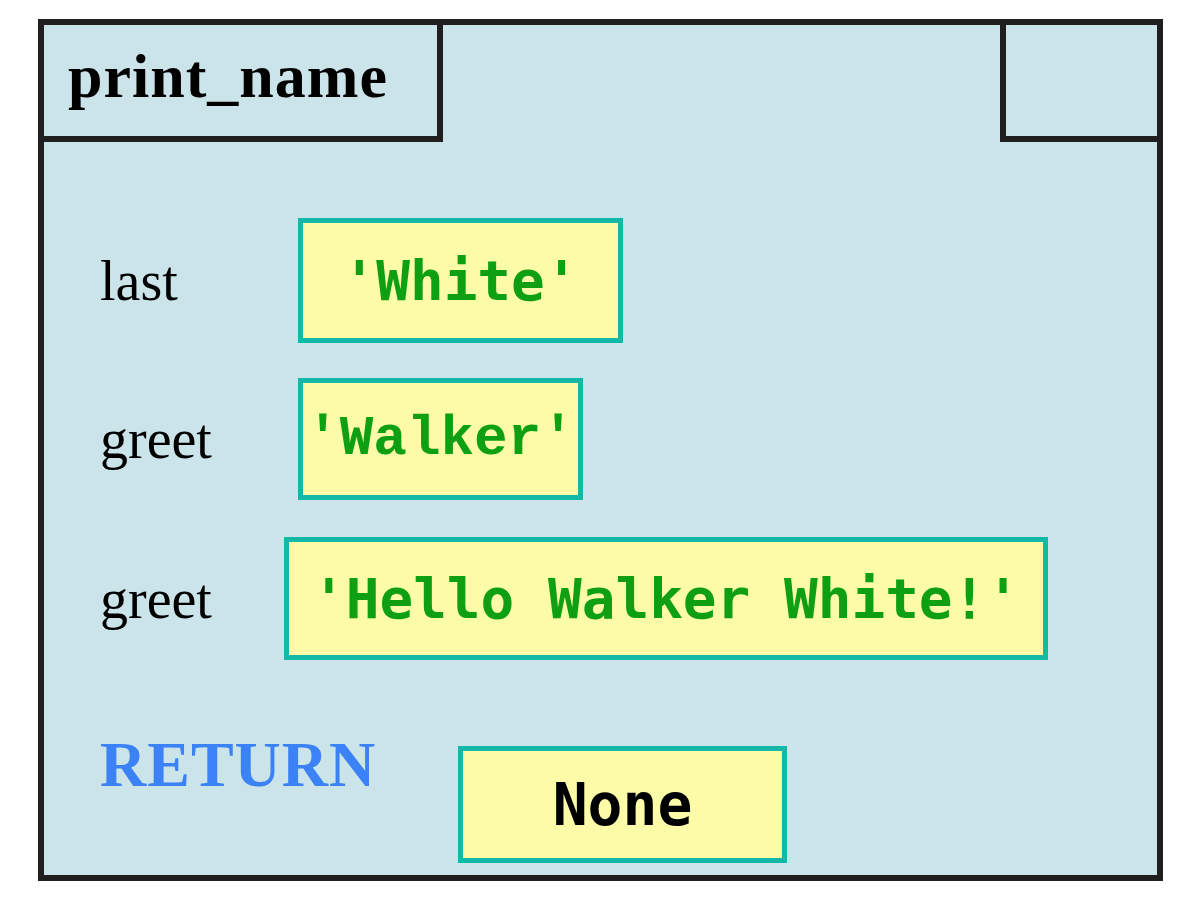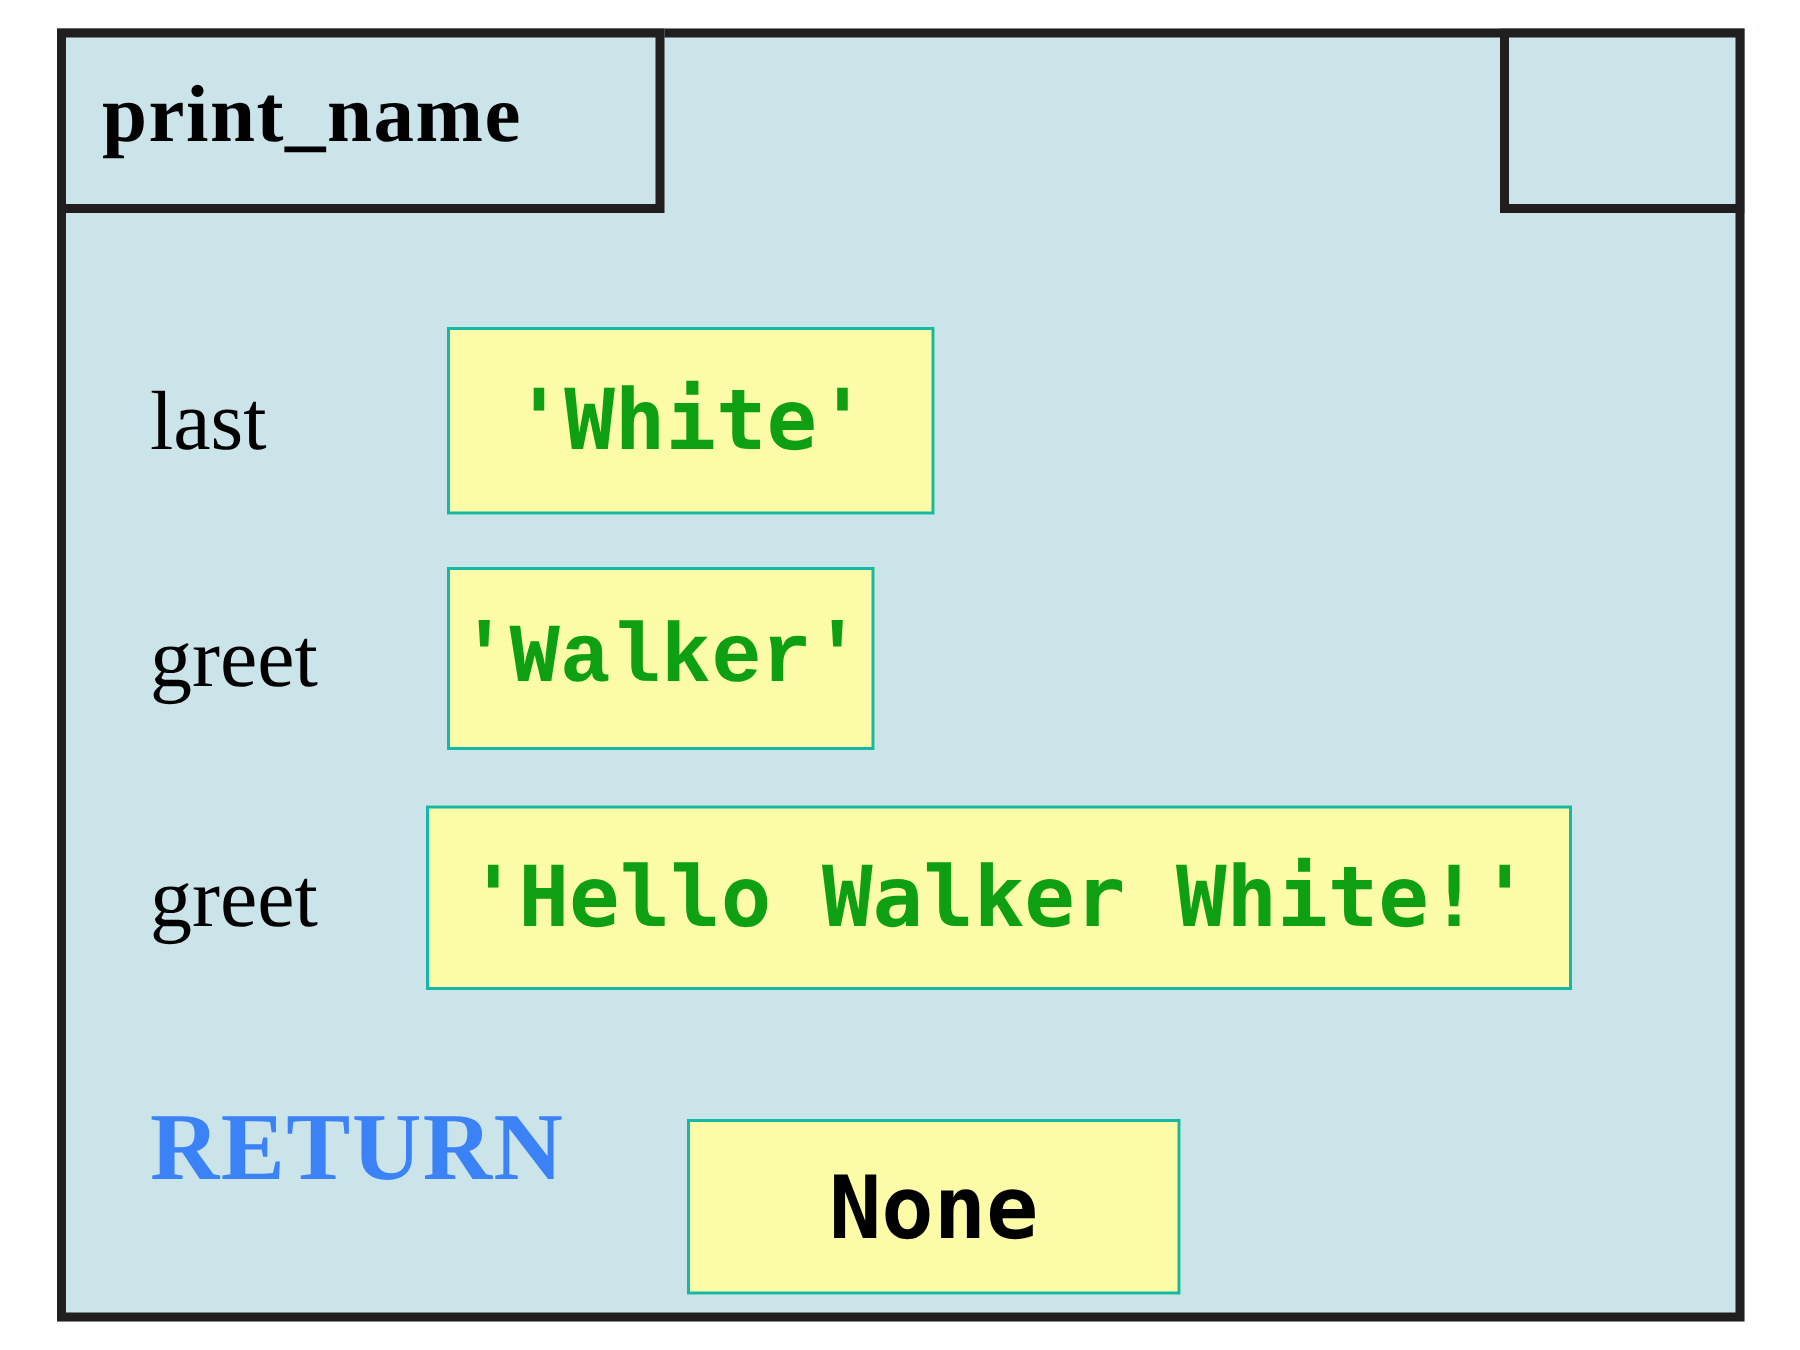--- a/index.html
+++ b/index.html
@@ -35,21 +35,21 @@
     height: 123px;
     box-sizing: border-box;
     background: #cbe4e9;
     border: 6px solid #211e1f;
     display: flex;
     align-items: center;
   }
   .tab-title {
     padding-left: 24px;
     font-weight: bold;
-    font-size: 54px;
+    font-size: 62px;
     color: #000000;
     letter-spacing: 1px;
     white-space: nowrap;
     line-height: 1;
     padding-bottom: 10px;
   }
   .corner-box {
     position: absolute;
     left: 1000px;
     top: 19px;
@@ -72,21 +72,21 @@
   .return-label {
     font-weight: bold;
     font-size: 64px;
     color: #3b82f6;
     letter-spacing: 1px;
   }
   .value-box {
     position: absolute;
     box-sizing: border-box;
     background: #fcfba8;
-    border: 2px solid #14b8a6;
+    border: 5px solid #14b8a6;
     display: flex;
     align-items: center;
     justify-content: center;
     font-family: "DejaVu Sans Mono", monospace;
     font-weight: bold;
     font-size: 56px;
     white-space: nowrap;
     line-height: 1;
   }
   .string-value { color: #0ea012; }

